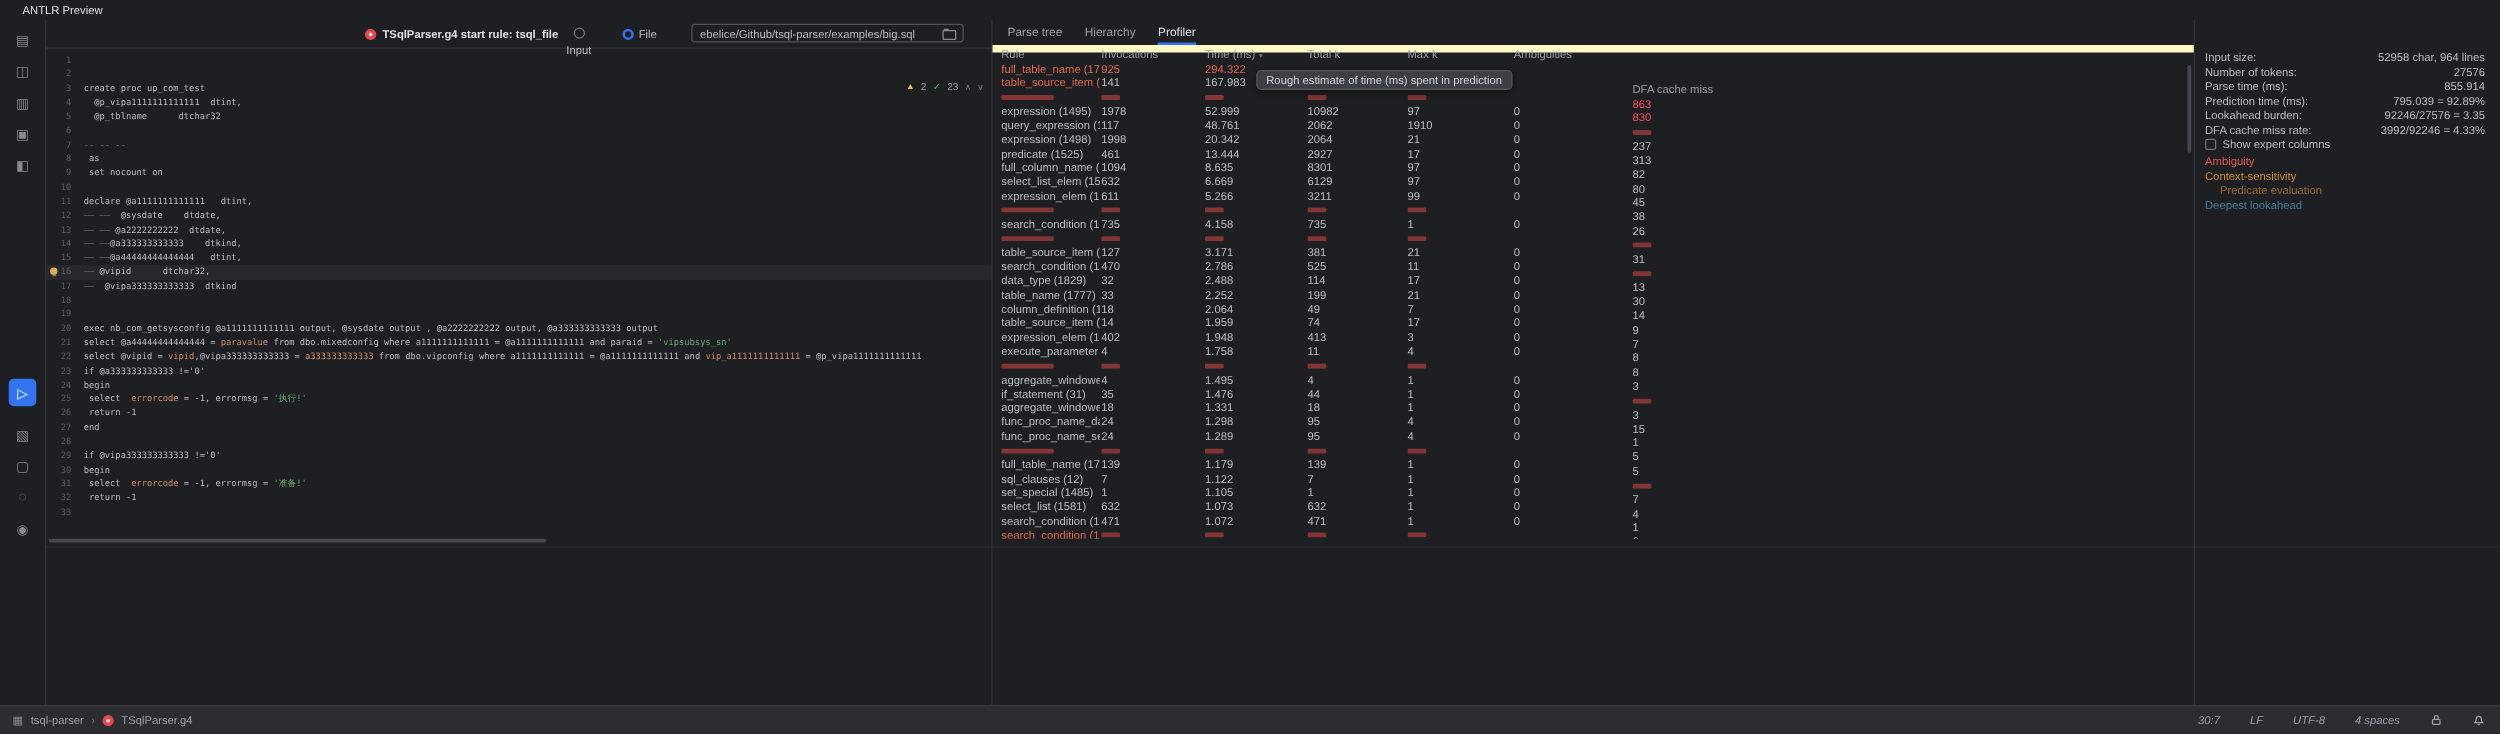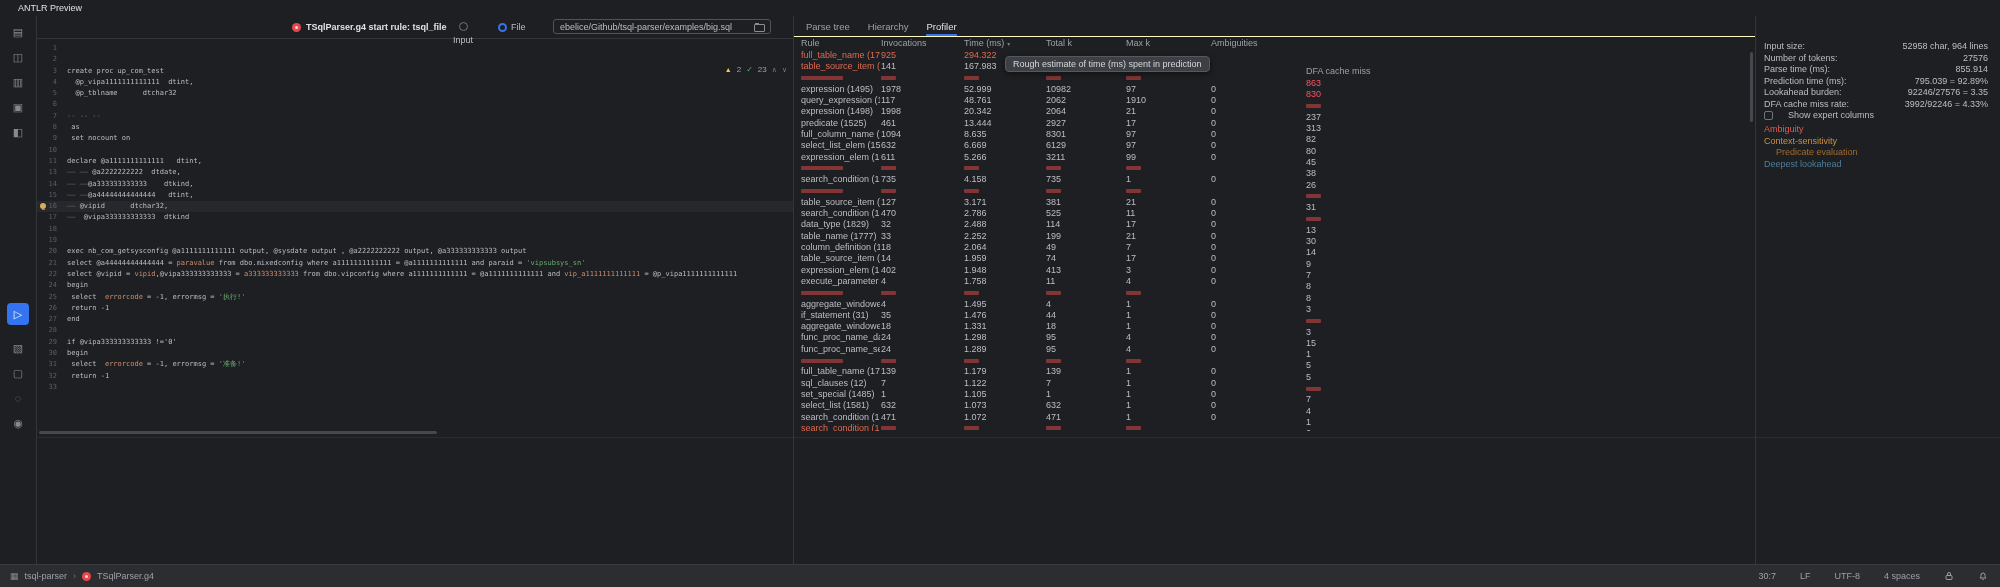--- a/index.html
+++ b/index.html
@@ -53,21 +53,21 @@
   .tk-o{color:#cf8e6d;}
   .tk-s{color:#6aab73;}
   .bulb{position:absolute;left:3px;top:1.5px;width:6px;height:6px;border-radius:50%;background:#d6ae58;}
   .bulb::after{content:"";position:absolute;left:1.5px;top:6px;width:3px;height:1.5px;background:#9b7f42;}
   .hscroll{position:absolute;left:2px;top:392px;width:398px;height:3px;background:#45484e;border-radius:2px;}
 
   .content-divider{position:absolute;left:37px;right:0;top:437px;height:1px;background:#2a2c30;}
 
   
   .right-pane{position:absolute;left:793px;top:16px;right:0;bottom:22px;border-left:1px solid #333538;}
-  .tabs{position:absolute;left:0;top:0;right:244px;height:20px;border-bottom:1px solid #fef9c3;
+  .tabs{position:absolute;left:0;top:0;right:244px;height:20px;border-bottom:6px solid #fef9c3;
         display:flex;align-items:center;padding-left:12px;gap:18px;font-size:9.5px;color:#9da0a8;}
   .tab{position:relative;height:20px;display:flex;align-items:center;cursor:default;}
   .tab.active{color:#dfe1e5;}
   .tab.active::after{content:"";position:absolute;left:0;right:0;bottom:0;height:2px;background:#3574f0;}
 
   .table-header{position:absolute;left:0;top:20px;right:244px;height:14px;color:#9da0a8;}
   .prowsc{position:absolute;left:0;top:34px;right:244px;height:381px;overflow:hidden;}
   .prow{position:relative;height:11.3px;line-height:11.3px;}
   .pcell{position:absolute;top:0;white-space:nowrap;overflow:hidden;}
   .c-rule{left:7px;width:79px;}
@@ -91,35 +91,35 @@
   .prow.marks .c-amb:empty::after{display:none;}
 
   .vscroll{position:absolute;right:247px;top:36px;width:3px;height:70px;background:#45484e;border-radius:2px;}
 
   
   .stats{position:absolute;right:0;top:0;width:244px;bottom:0;border-left:1px solid #333538;}
   #stats-items{position:absolute;left:0;right:0;top:25px;}
   .stat-row{position:relative;height:11.5px;line-height:11.5px;}
   .stat-label{position:absolute;left:8px;color:#bcbec4;}
   .stat-value{position:absolute;right:12px;color:#bcbec4;}
-  .expert-row{position:absolute;left:8px;top:94px;display:flex;align-items:center;gap:15px;color:#bcbec4;}
+  .expert-row{position:absolute;left:8px;top:94px;display:flex;align-items:center;gap:5px;color:#bcbec4;}
   .checkbox{width:9px;height:9px;border:1px solid #6f737a;border-radius:2px;background:transparent;box-sizing:border-box;}
   #legend{position:absolute;left:8px;right:22px;top:108px;}
   .legend-row{height:11.5px;line-height:11.5px;}
 
   
   .tooltip{position:absolute;left:1005px;top:56px;z-index:10;background:#3c3f43;border:1px solid #55585e;
            color:#d5d7dc;border-radius:4px;padding:2px 7px;font-size:9px;white-space:nowrap;
            box-shadow:0 2px 6px rgba(0,0,0,0.45);}
 
   
   .status-bar{position:absolute;left:0;right:0;bottom:0;height:22px;background:#2b2d30;border-top:1px solid #393b40;
               display:flex;align-items:center;color:#9da0a8;}
   .sb-left{display:flex;align-items:center;gap:6px;margin-left:10px;}
-  .sb-right{display:flex;align-items:center;gap:24px;margin-left:auto;margin-right:12px;}
+  .sb-right{display:flex;align-items:center;gap:24px;margin-left:auto;margin-right:12px;font-style:italic;}
   .sb-sep{color:#6f737a;}
   .sb-glyph{font-size:9px;color:#87898e;}
   .sb-svg{display:block;}
 </style>
 </head>
 <body>
 
 <div id="app" class="nosel">
 
   <div class="titlebar">
@@ -177,30 +177,32 @@
           <div class="code-line"><span class="ln">2</span><span class="code-text"></span></div>
           <div class="code-line"><span class="ln">3</span><span class="code-text"><span class="tk-p">create proc up_com_test</span></span></div>
           <div class="code-line"><span class="ln">4</span><span class="code-text"><span class="tk-p">  @p_vipa1111111111111  dtint,</span></span></div>
           <div class="code-line"><span class="ln">5</span><span class="code-text"><span class="tk-p">  @p_tblname      dtchar32</span></span></div>
           <div class="code-line"><span class="ln">6</span><span class="code-text"></span></div>
           <div class="code-line"><span class="ln">7</span><span class="code-text"><span class="tk-d">-- -- --</span></span></div>
           <div class="code-line"><span class="ln">8</span><span class="code-text"><span class="tk-p"> as</span></span></div>
           <div class="code-line"><span class="ln">9</span><span class="code-text"><span class="tk-p"> set nocount on</span></span></div>
           <div class="code-line"><span class="ln">10</span><span class="code-text"></span></div>
           <div class="code-line"><span class="ln">11</span><span class="code-text"><span class="tk-p">declare @a1111111111111   dtint,</span></span></div>
+          <div class="code-line"><span class="ln">12</span><span class="code-text"><span class="tk-d">—— ——  </span><span class="tk-p">@sysdate    dtdate,</span></span></div>
           <div class="code-line"><span class="ln">13</span><span class="code-text"><span class="tk-d">—— —— </span><span class="tk-p">@a2222222222  dtdate,</span></span></div>
           <div class="code-line"><span class="ln">14</span><span class="code-text"><span class="tk-d">—— ——</span><span class="tk-p">@a333333333333    dtkind,</span></span></div>
           <div class="code-line"><span class="ln">15</span><span class="code-text"><span class="tk-d">—— ——</span><span class="tk-p">@a44444444444444   dtint,</span></span></div>
           <div class="code-line hl"><span class="ln">16</span><span class="bulb"></span><span class="code-text"><span class="tk-d">—— </span><span class="tk-p">@vipid      dtchar32,</span></span></div>
           <div class="code-line"><span class="ln">17</span><span class="code-text"><span class="tk-d">——  </span><span class="tk-p">@vipa333333333333  dtkind</span></span></div>
           <div class="code-line"><span class="ln">18</span><span class="code-text"></span></div>
           <div class="code-line"><span class="ln">19</span><span class="code-text"></span></div>
           <div class="code-line"><span class="ln">20</span><span class="code-text"><span class="tk-p">exec nb_com_getsysconfig @a1111111111111 output, @sysdate output , @a2222222222 output, @a333333333333 output</span></span></div>
           <div class="code-line"><span class="ln">21</span><span class="code-text"><span class="tk-p">select @a44444444444444 = </span><span class="tk-o">paravalue</span><span class="tk-p"> from dbo.mixedconfig where a1111111111111 = @a1111111111111 and paraid = </span><span class="tk-s">'vipsubsys_sn'</span></span></div>
           <div class="code-line"><span class="ln">22</span><span class="code-text"><span class="tk-p">select @vipid = </span><span class="tk-o">vipid</span><span class="tk-p">,@vipa333333333333 = </span><span class="tk-o">a333333333333</span><span class="tk-p"> from dbo.vipconfig where a1111111111111 = @a1111111111111 and </span><span class="tk-o">vip_a1111111111111</span><span class="tk-p"> = @p_vipa1111111111111</span></span></div>
+          <div class="code-line"><span class="ln">23</span><span class="code-text"><span class="tk-p">if @a333333333333 !='0'</span></span></div>
           <div class="code-line"><span class="ln">24</span><span class="code-text"><span class="tk-p">begin</span></span></div>
           <div class="code-line"><span class="ln">25</span><span class="code-text"><span class="tk-p"> select  </span><span class="tk-o">errorcode</span><span class="tk-p"> = -1, errormsg = </span><span class="tk-s">'执行!'</span></span></div>
           <div class="code-line"><span class="ln">26</span><span class="code-text"><span class="tk-p"> return -1</span></span></div>
           <div class="code-line"><span class="ln">27</span><span class="code-text"><span class="tk-p">end</span></span></div>
           <div class="code-line"><span class="ln">28</span><span class="code-text"></span></div>
           <div class="code-line"><span class="ln">29</span><span class="code-text"><span class="tk-p">if @vipa333333333333 !='0'</span></span></div>
           <div class="code-line"><span class="ln">30</span><span class="code-text"><span class="tk-p">begin</span></span></div>
           <div class="code-line"><span class="ln">31</span><span class="code-text"><span class="tk-p"> select  </span><span class="tk-o">errorcode</span><span class="tk-p"> = -1, errormsg = </span><span class="tk-s">'准备!'</span></span></div>
           <div class="code-line"><span class="ln">32</span><span class="code-text"><span class="tk-p"> return -1</span></span></div>
           <div class="code-line"><span class="ln">33</span><span class="code-text"></span></div>

